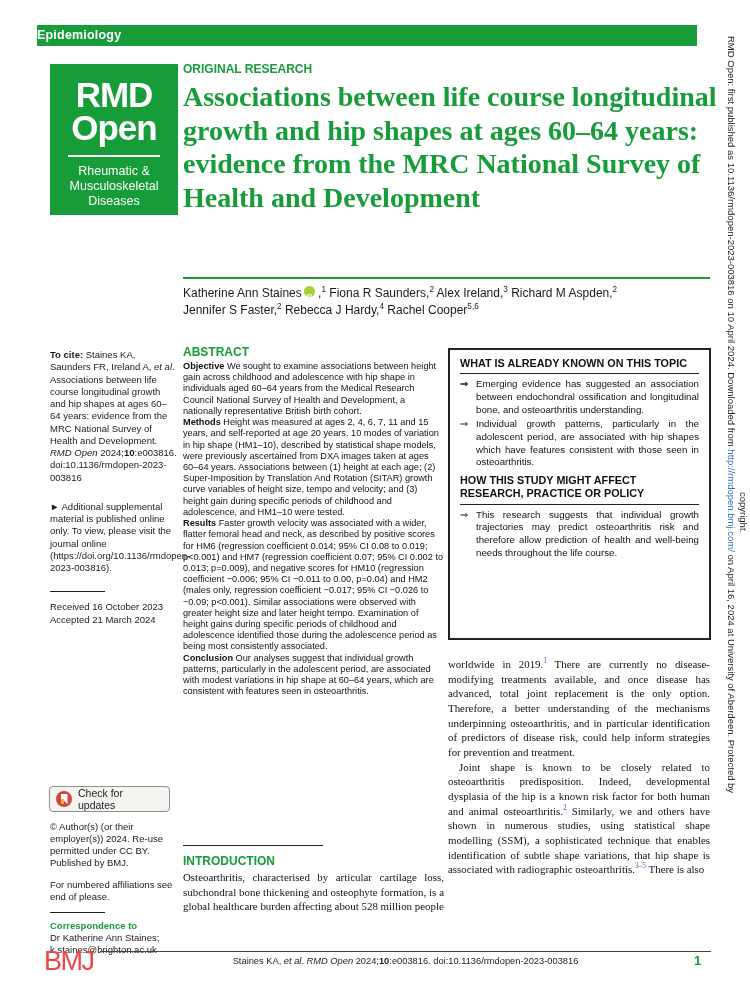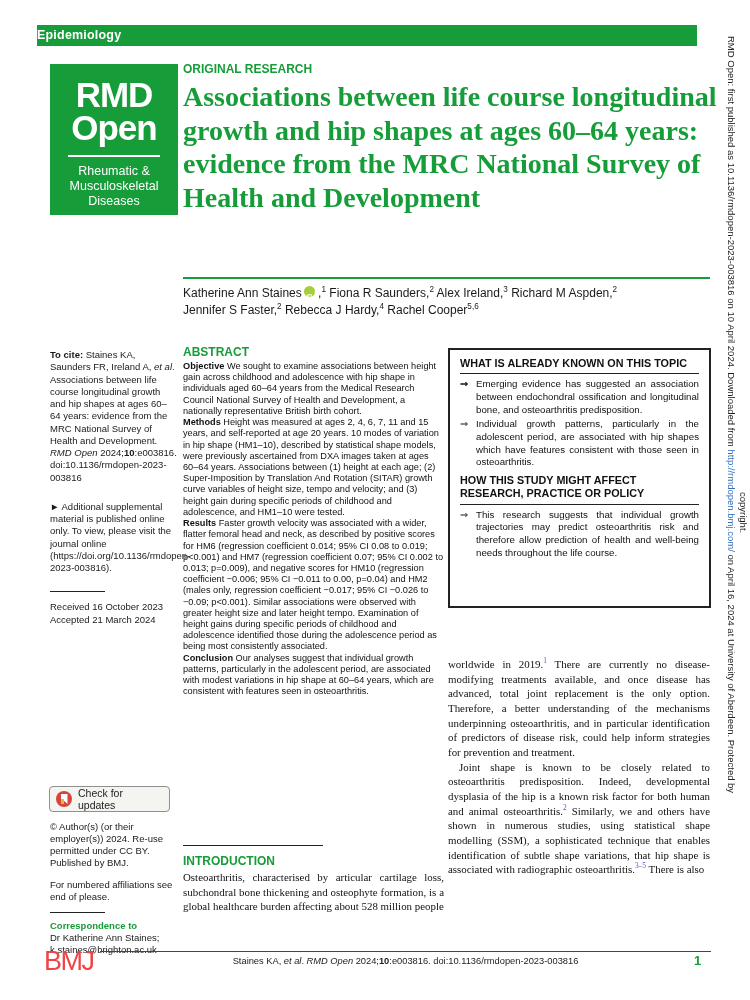--- a/index.html
+++ b/index.html
@@ -59,21 +59,21 @@
   .abscol{position:absolute;left:183px;top:345px;width:261px;}
   .sec-h{color:#169C38;font-weight:bold;font-size:12px;margin:0 0 2px 0;}
   .abscol p{margin:0;font-size:9.2px;line-height:1.22;text-align:left;color:#111;}
   .introblock{position:absolute;left:183px;top:845px;width:261px;}
   .abs-divider{width:140px;border-top:1px solid #222;margin:0 0 8px;}
   .serif-p{font-family:"Liberation Serif",serif;font-size:10.9px;line-height:1.345;
            text-align:justify;margin:0;color:#111;}
   .ref{color:#4a5fc1;}
 
   
-  .infobox{position:absolute;left:448px;top:348px;width:263px;height:260px;border:2px solid #222;
+  .infobox{position:absolute;left:448px;top:348px;width:263px;height:292px;border:2px solid #222;
            box-sizing:border-box;padding:7px 10px 2px;}
   .ib-h{font-weight:bold;font-size:10.8px;line-height:1.25;border-bottom:1px solid #222;
         padding-bottom:3px;margin:5px 0 4px;}
   .ib-h:first-child{margin-top:0;}
   .ib-bullet{position:relative;padding-left:16px;font-size:9.7px;line-height:1.3;
              text-align:justify;margin-bottom:2px;}
   .ib-arrow{position:absolute;left:0;top:0;font-size:9.7px;}
 
   
   .bodycol{position:absolute;left:448px;top:657px;width:262px;}
@@ -148,21 +148,21 @@
 
   <section class="introblock">
     <div class="abs-divider"></div>
     <div class="sec-h">INTRODUCTION</div>
     <p class="serif-p">Osteoarthritis, characterised by articular cartilage loss, subchondral bone thickening and osteophyte formation, is a global healthcare burden affecting about 528 million people</p>
   </section>
 
   <section class="infobox">
     <div class="ib-h">WHAT IS ALREADY KNOWN ON THIS TOPIC</div>
     <div class="ib-bullet"><span class="ib-arrow">⇒</span></div>
-    <div class="ib-bullet"><span class="ib-arrow">⇒</span><span>Emerging evidence has suggested an association between endochondral ossification and longitudinal bone, and osteoarthritis predisposition.</span></div>
+    <div class="ib-bullet"><span class="ib-arrow">⇒</span><span>Emerging evidence has suggested an association between endochondral ossification and longitudinal bone, and osteoarthritis understanding.</span></div>
     <div class="ib-bullet"><span class="ib-arrow">⇒</span><span>Individual growth patterns, particularly in the adolescent period, are associated with hip shapes which have features consistent with those seen in osteoarthritis.</span></div>
     <div class="ib-h">HOW THIS STUDY MIGHT AFFECT RESEARCH, PRACTICE OR POLICY</div>
     <div class="ib-bullet"><span class="ib-arrow">⇒</span><span>This research suggests that individual growth trajectories may predict osteoarthritis risk and therefore allow prediction of health and well-being needs throughout the life course.</span></div>
   </section>
 
   <section class="bodycol">
     <p class="serif-p"><span>worldwide in 2019.</span><sup class="ref">1</sup><span> There are currently no disease-modifying treatments available, and once disease has advanced, total joint replacement is the only option. Therefore, a better understanding of the mechanisms underpinning osteoarthritis, and in particular identification of predictors of disease risk, could help inform strategies for prevention and treatment.</span></p>
     <p class="serif-p p2"><span>Joint shape is known to be closely related to osteoarthritis predisposition. Indeed, developmental dysplasia of the hip is a known risk factor for both human and animal osteoarthritis.</span><sup class="ref">2</sup><span> Similarly, we and others have shown in numerous studies, using statistical shape modelling (SSM), a sophisticated technique that enables identification of subtle shape variations, that hip shape is associated with radiographic osteoarthritis.</span><sup class="ref">3–5</sup><span> There is also</span></p>
   </section>
 

